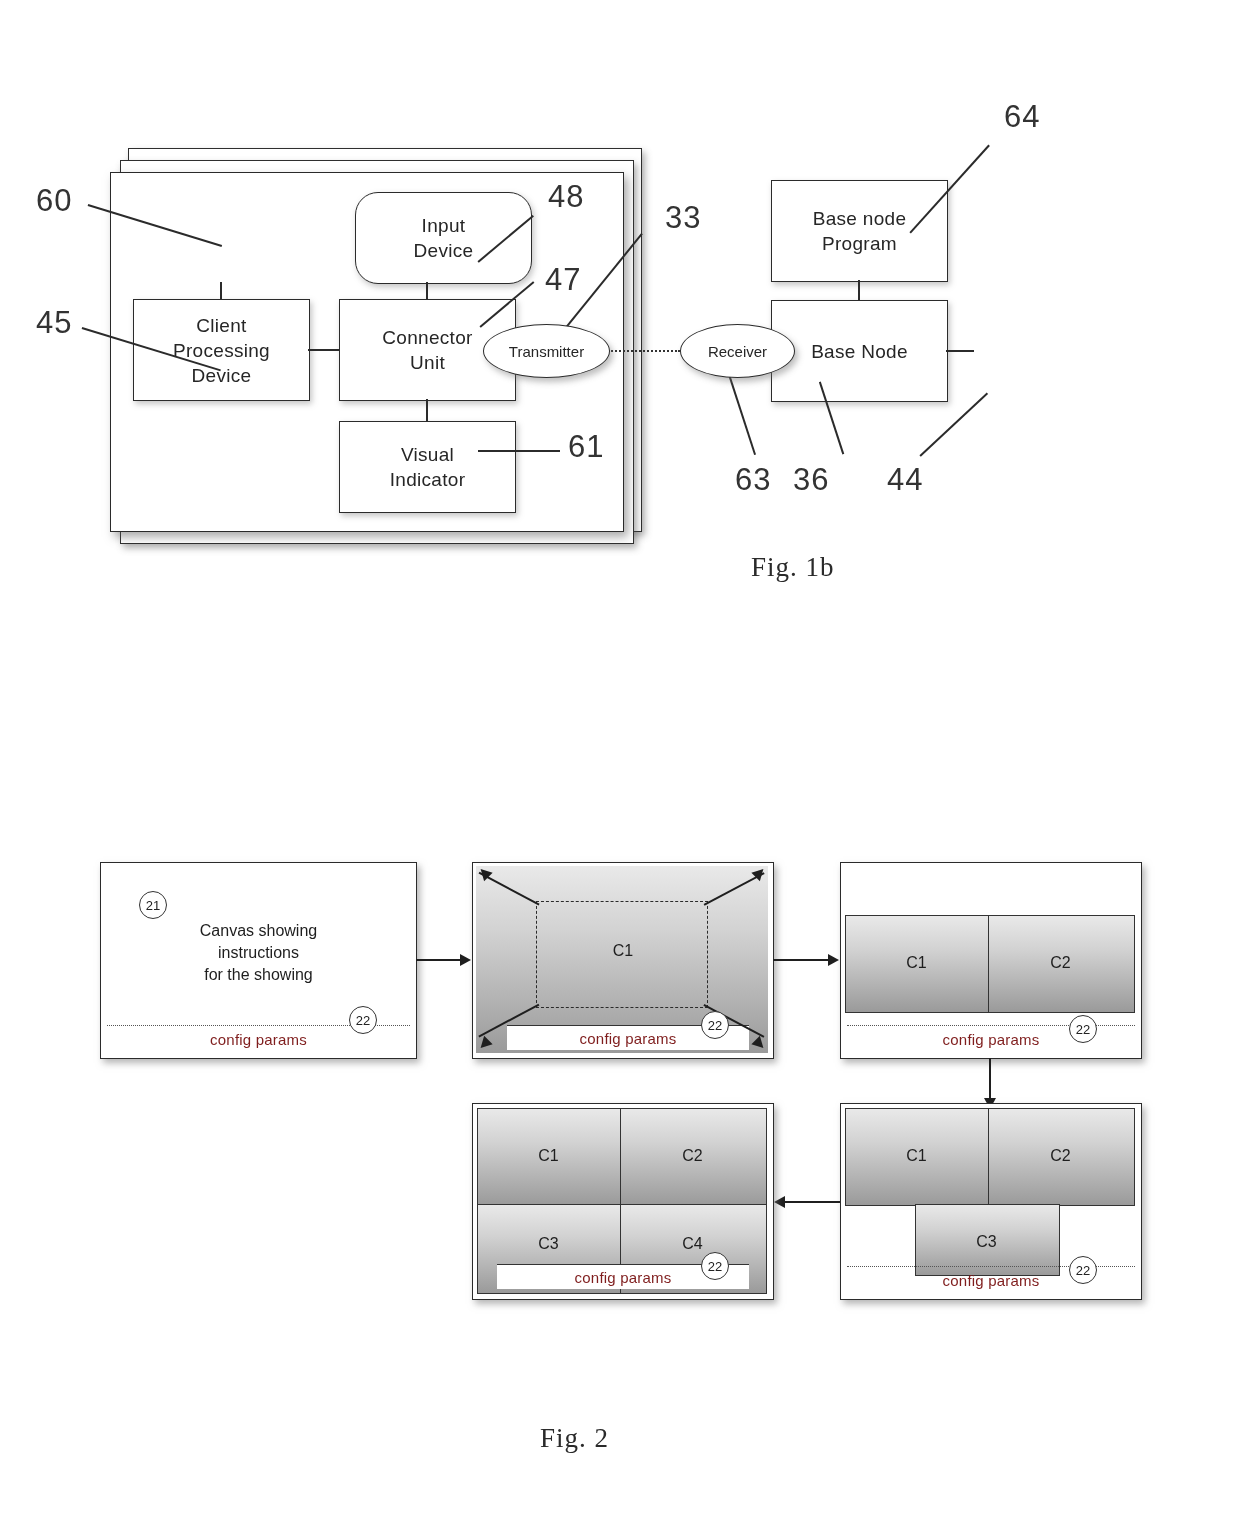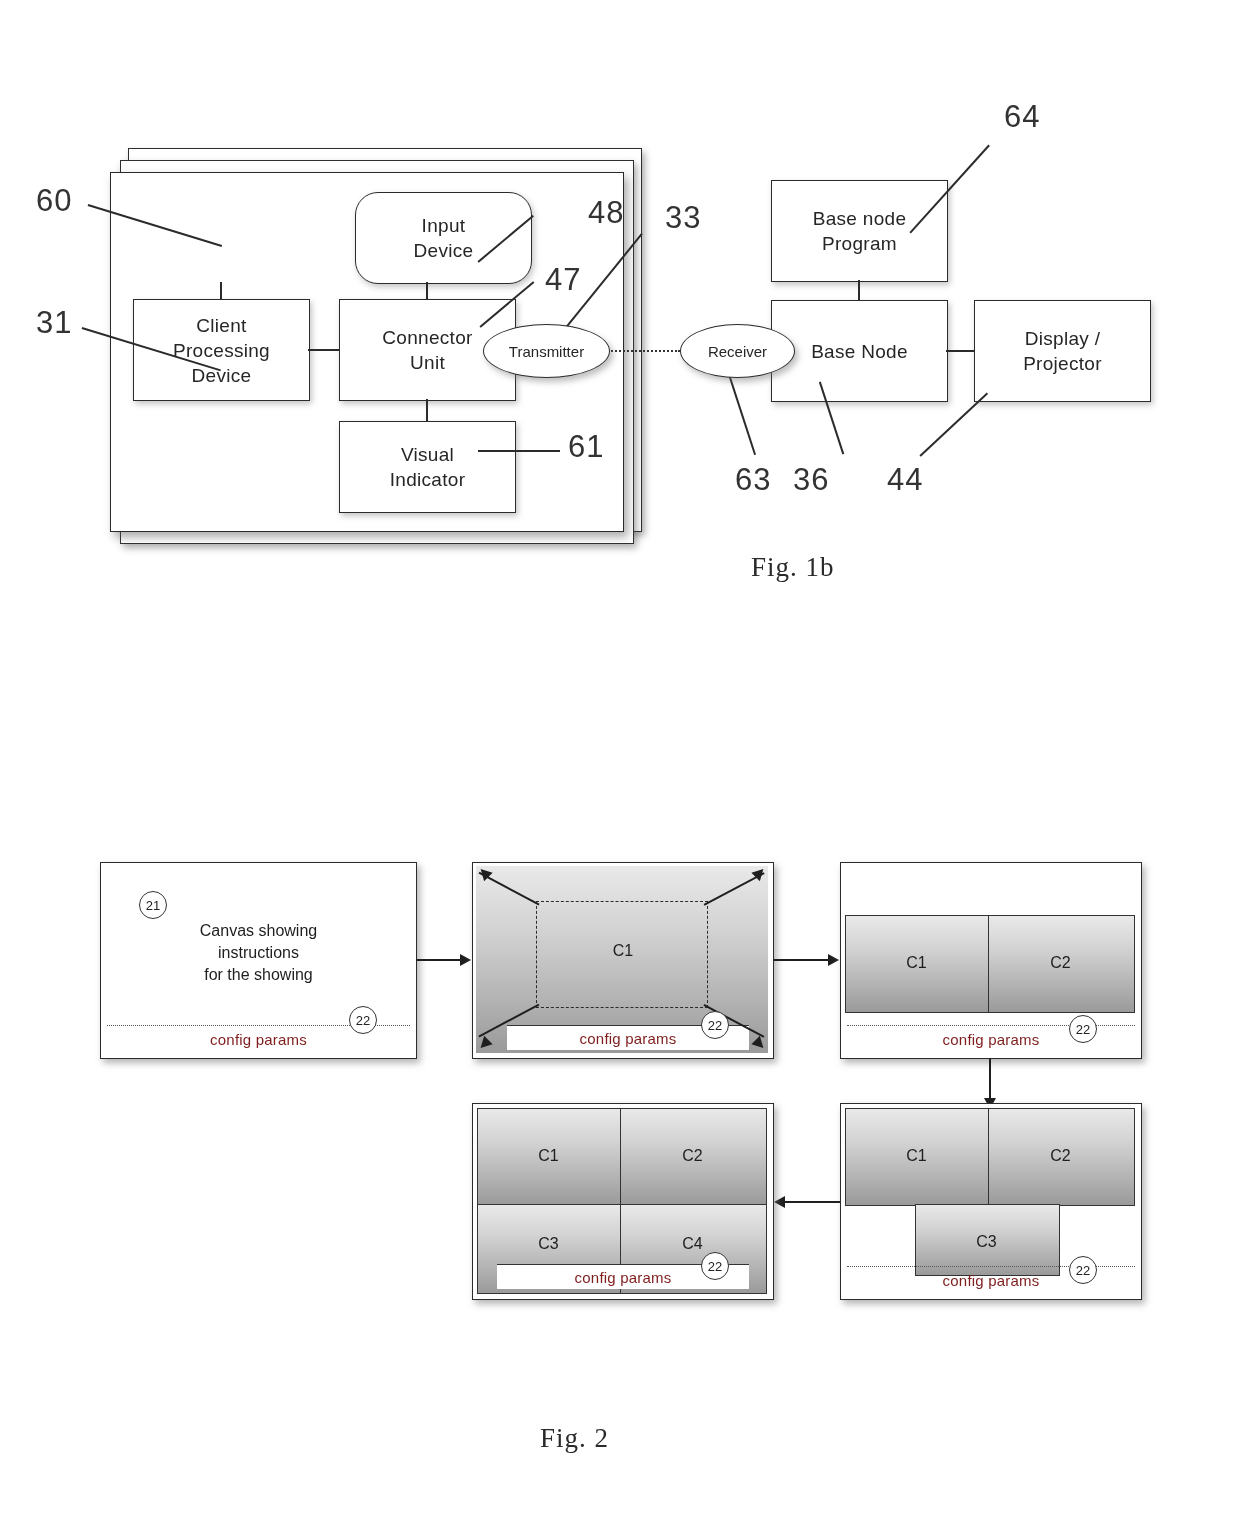--- a/index.html
+++ b/index.html
@@ -216,37 +216,31 @@
     <div>
       <div>Base node</div>
       <div>Program</div>
     </div>
   </div>
 
   <div class="nodebox" style="left:771px; top:300px; width:175px; height:100px;">
     <span>Base Node</span>
   </div>
 
-  <div class="nodebox" style="left:974px; top:300px; width:175px; height:100px;">
-    <div>
-      <div>Display /</div>
-      <div>Projector</div>
-    </div>
-  </div>
 
   <div class="conn v" style="left:858px; top:280px; height:20px;"></div>
   <div class="conn h" style="left:946px; top:350px; width:28px;"></div>
 
   <div class="refnum abs" style="left:36px; top:183px;">60</div>
   <div class="leader" style="left:88px; top:204px; width:140px; transform: rotate(17deg);"></div>
 
-  <div class="refnum abs" style="left:36px; top:305px;">31</div>
+  <div class="refnum abs" style="left:36px; top:305px;">45</div>
   <div class="leader" style="left:82px; top:327px; width:145px; transform: rotate(17deg);"></div>
 
-  <div class="refnum abs" style="left:548px; top:195px;margin-left:40px;">48</div>
+  <div class="refnum abs" style="left:548px; top:179px;">48</div>
   <div class="leader" style="left:478px; top:261px; width:72px; transform: rotate(-40deg);"></div>
 
   <div class="refnum abs" style="left:545px; top:262px;">47</div>
   <div class="leader" style="left:480px; top:326px; width:70px; transform: rotate(-40deg);"></div>
 
   <div class="refnum abs" style="left:568px; top:429px;">61</div>
   <div class="leader" style="left:478px; top:450px; width:82px;"></div>
 
   <div class="refnum abs" style="left:665px; top:200px;">33</div>
   <div class="leader" style="left:555px; top:340px; width:138px; transform: rotate(-51deg);"></div>

